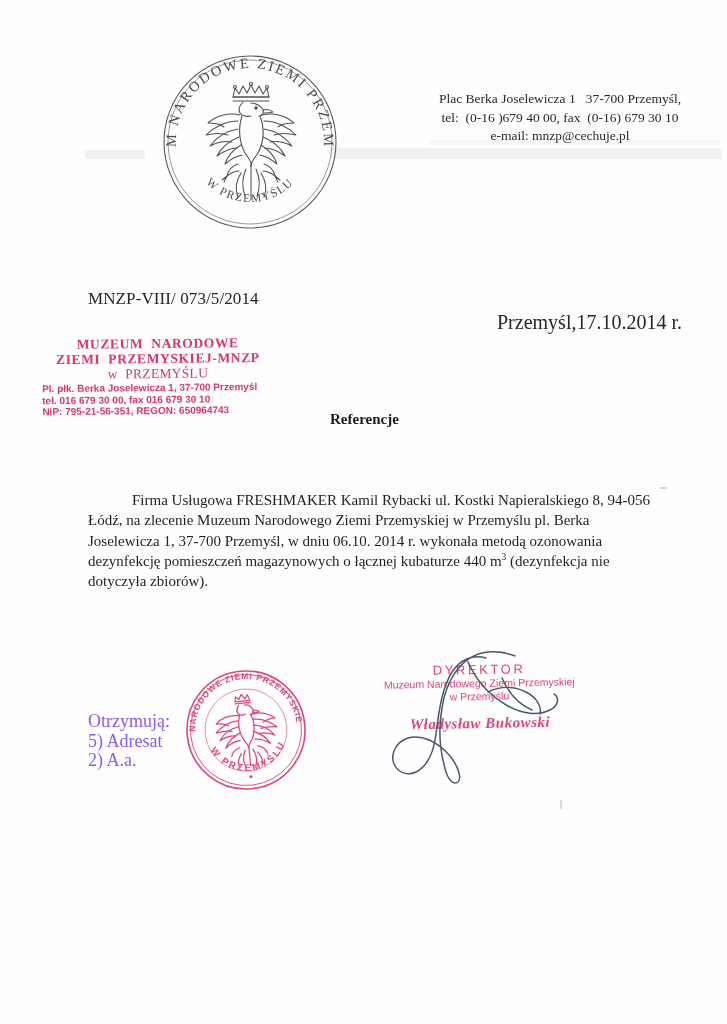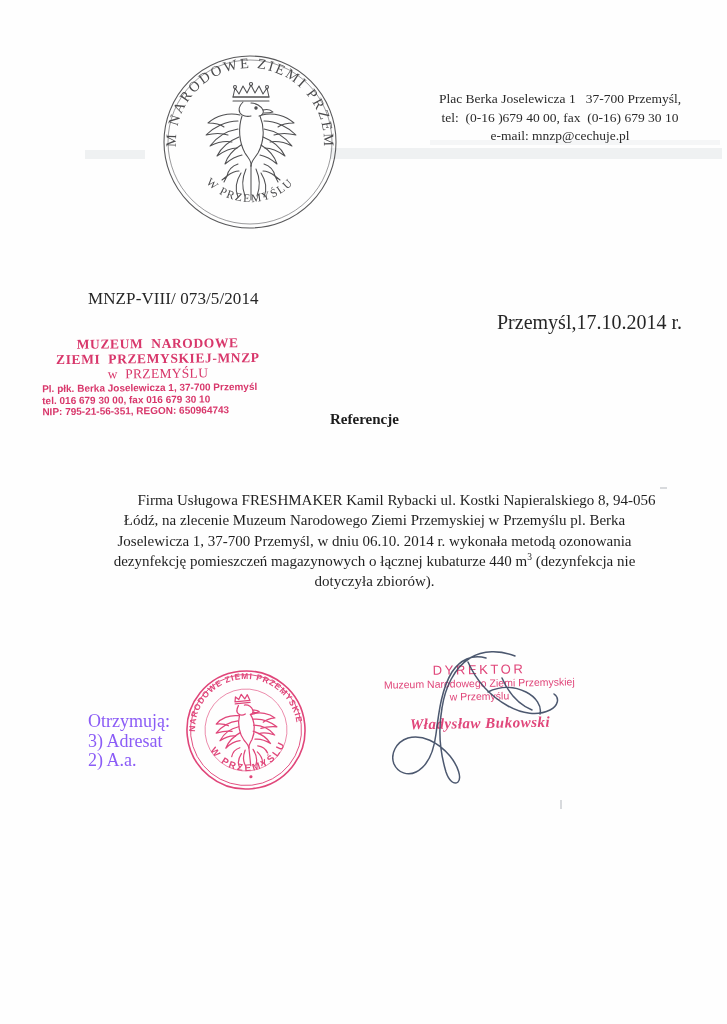--- a/index.html
+++ b/index.html
@@ -118,21 +118,21 @@
   #body-text {
     position: absolute;
     left: 88px;
     top: 490px;
     width: 573px;
     font-size: 15px;
     line-height: 20.3px;
     color: #1f1f1f;
     text-align: left;
   }
-  #body-text p { margin: 0; text-align: center; }
+  #body-text p { margin: 0; }
   #body-text p.indent { text-indent: 44px; }
   #body-text sup { font-size: 9.5px; vertical-align: super; line-height: 0; }
 
   
   #recipients {
     position: absolute;
     left: 88px;
     top: 712px;
     font-size: 18px;
     line-height: 19.5px;
@@ -283,21 +283,21 @@
   </div>
 
   <div id="doc-title">Referencje</div>
 
   <div id="body-text">
     <p class="indent"><span>Firma Usługowa FRESHMAKER Kamil Rybacki ul. Kostki Napieralskiego 8, 94-056 Łódź, na zlecenie Muzeum Narodowego Ziemi Przemyskiej w Przemyślu pl. Berka Joselewicza 1, 37-700 Przemyśl, w dniu 06.10. 2014 r. wykonała metodą ozonowania dezynfekcję pomieszczeń magazynowych o łącznej kubaturze 440 m</span><sup>3</sup><span> (dezynfekcja nie dotyczyła zbiorów).</span></p>
   </div>
 
   <div id="recipients">
     <div>Otrzymują:</div>
-    <div>3) Adresat</div>
+    <div>5) Adresat</div>
     <div>2) A.a.</div>
   </div>
 
   <div id="round-seal">
     <svg viewBox="0 0 126 126" xmlns="http://www.w3.org/2000/svg">
       <defs>
         <path id="rsOuter" d="M 12,63 A 51,51 0 1 1 114,63"></path>
         <path id="rsBottom" d="M 22,63 A 41,41 0 0 0 104,63"></path>
       </defs>
       <circle cx="63" cy="63" r="59" fill="none" stroke="#e0467a" stroke-width="1.6"></circle>

